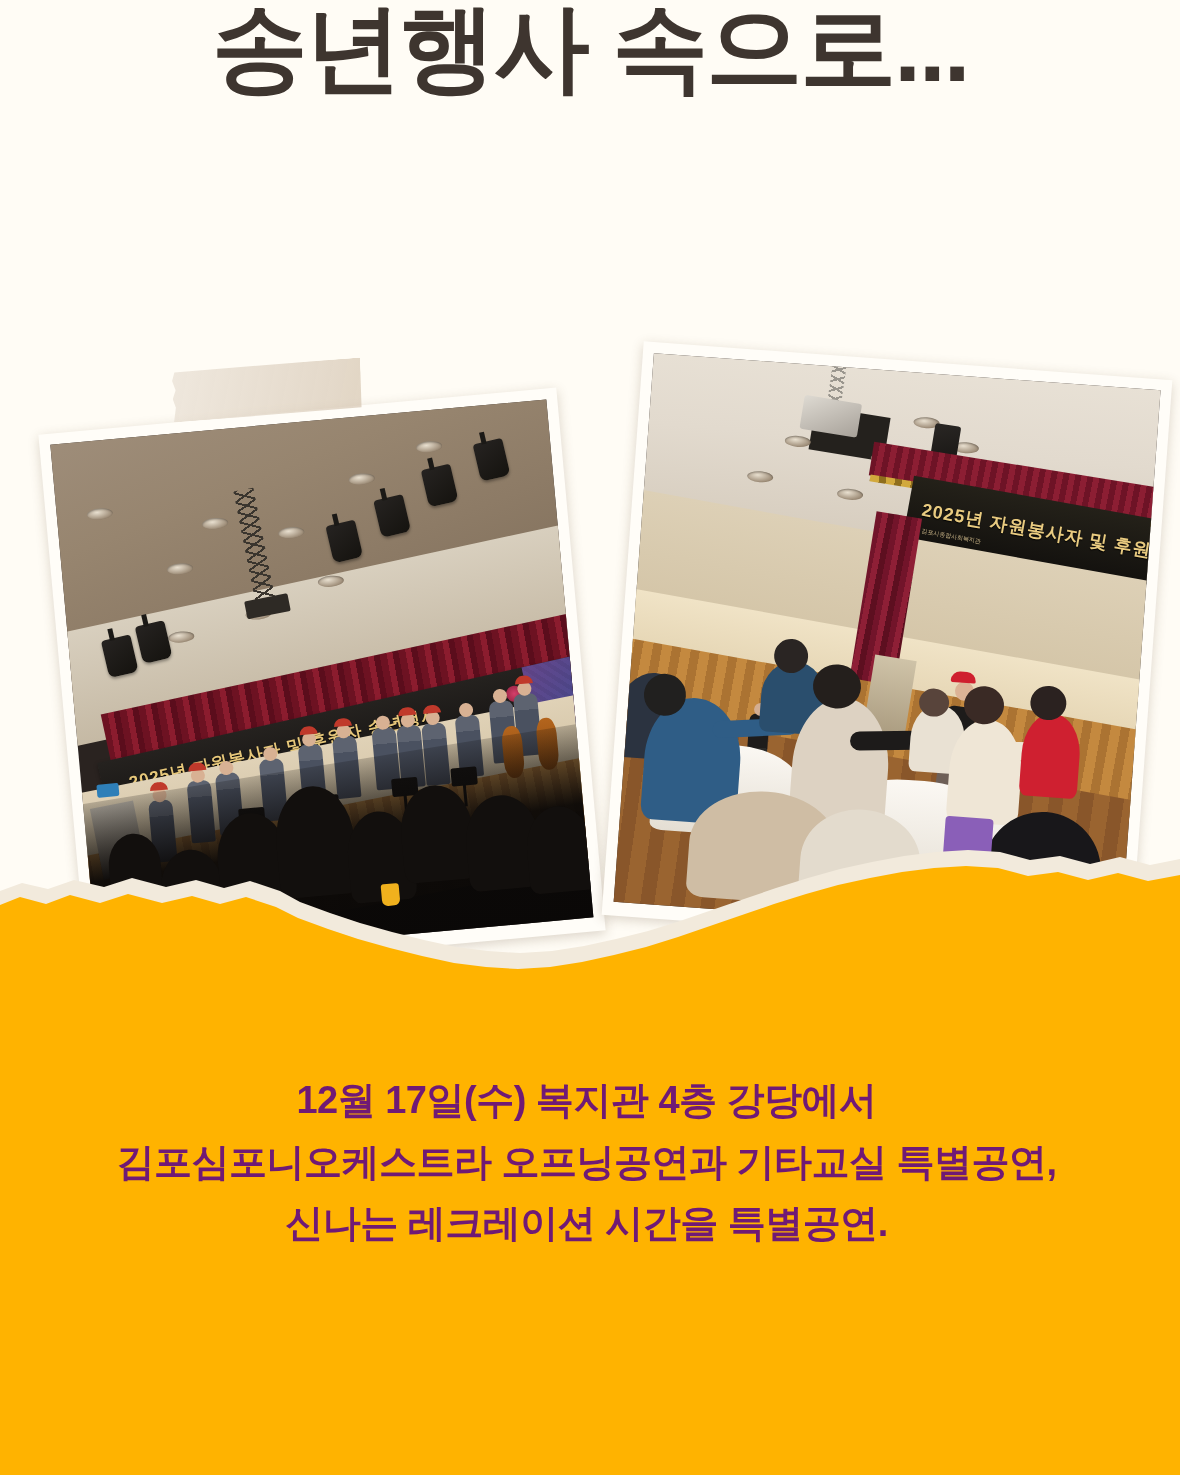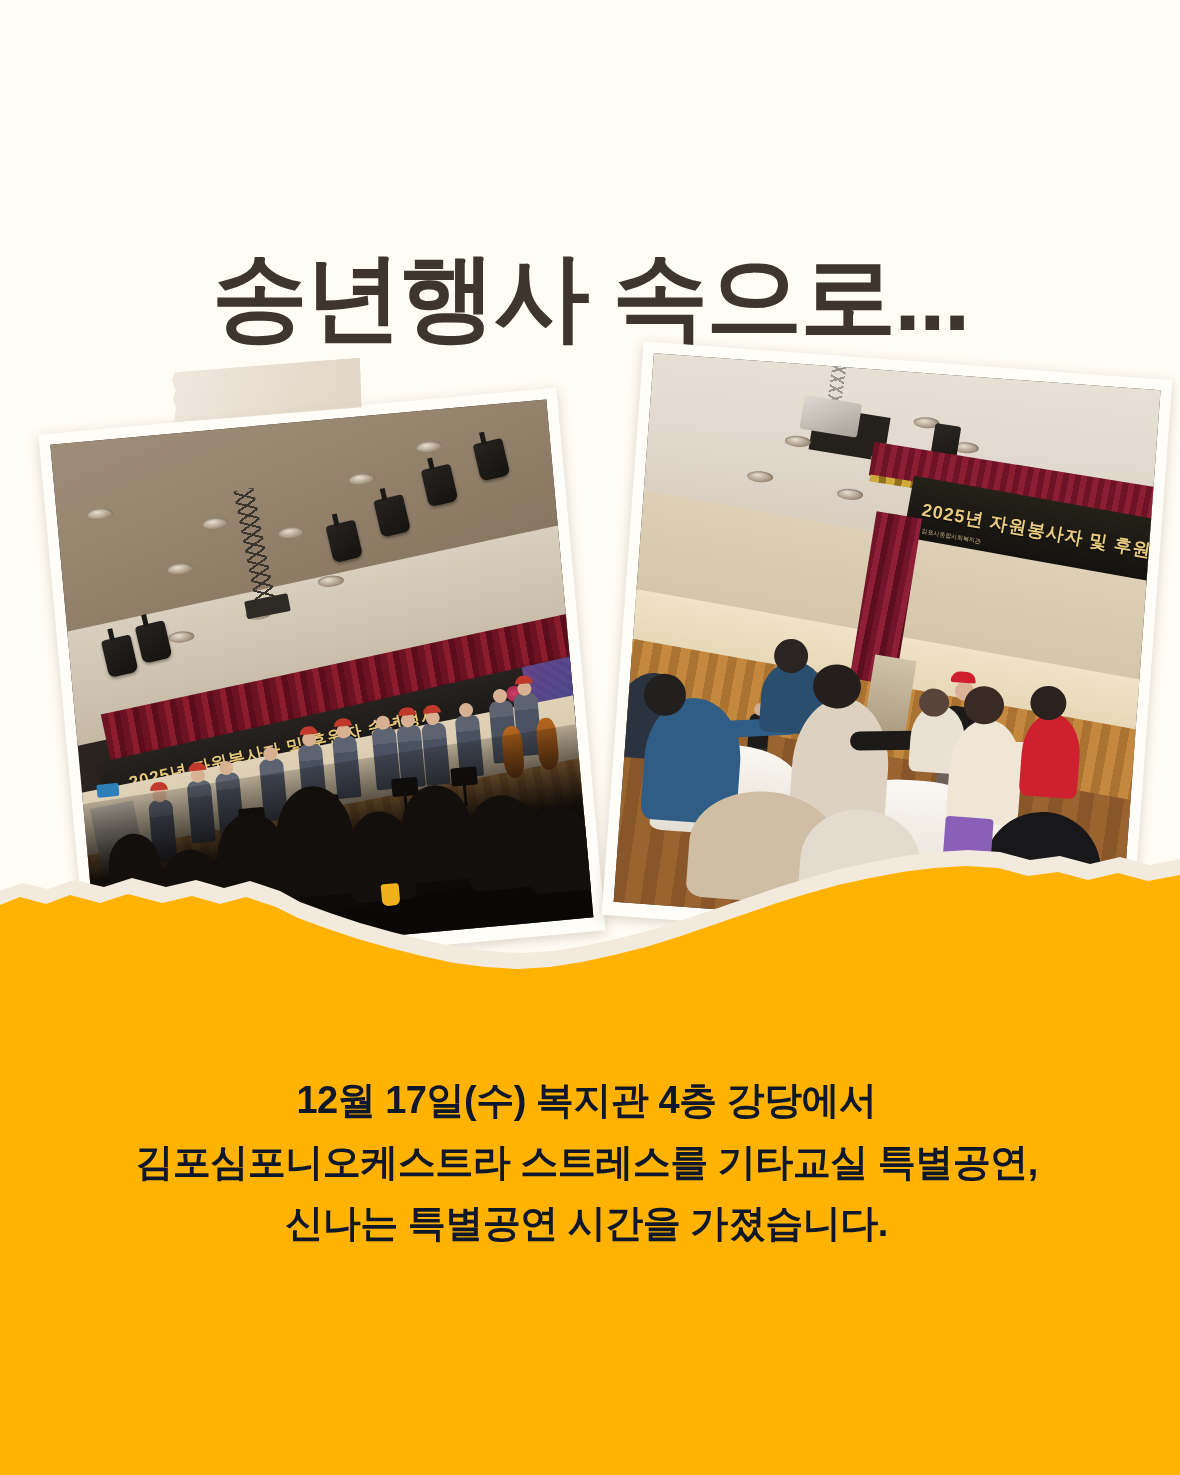--- a/index.html
+++ b/index.html
@@ -21,21 +21,21 @@
     overflow:hidden;
   }
 
   
   #title-block {
     position:absolute;
     top:0; left:0;
     width:1180px;
     height:345px;
     display:flex;
-    align-items:flex-end;
+    align-items:flex-start;
     justify-content:center;
   }
   #page-title {
     font-size:96px;
     font-weight:700;
     color:#3E352F;
     letter-spacing:-2px;
     line-height:1;
     white-space:nowrap;
   }
@@ -408,21 +408,21 @@
     z-index:8;
   }
   #orange-svg { display:block; width:1180px; height:628px; }
 
   #caption {
     position:absolute;
     left:0; top:1070px;
     width:1173px;
     z-index:9;
     text-align:center;
-    color:#0f172a;
+    color:#701a75;
   }
   .cap-line {
     font-size:38px;
     font-weight:700;
     line-height:1.62;
     letter-spacing:-0.5px;
     white-space:nowrap;
   }
 </style>
 </head>
@@ -606,17 +606,17 @@
            L246,50 L276,60 L298,71 L328,82 L358,92 L390,101 L422,109 L454,116
            L486,120 L518,122 L550,120 L582,115 L614,108 L646,100 L678,90 L710,79
            L742,68 L774,57 L806,47 L838,38 L870,31 L902,25 L934,21 L966,19
            L998,21 L1028,29 L1058,25 L1088,33 L1118,26 L1148,34 L1180,28
            L1180,628 L0,628 Z"></path>
     </svg>
   </div>
 
   <div id="caption">
     <div class="cap-line">12월 17일(수) 복지관 4층 강당에서</div>
-    <div class="cap-line">김포심포니오케스트라 스트레스를 기타교실 특별공연,</div>
-    <div class="cap-line">신나는 특별공연 시간을 가졌습니다.</div>
+    <div class="cap-line">김포심포니오케스트라 오프닝공연과 기타교실 특별공연,</div>
+    <div class="cap-line">신나는 레크레이션 시간을 특별공연.</div>
   </div>
 
 </div>
 
 </body></html>

